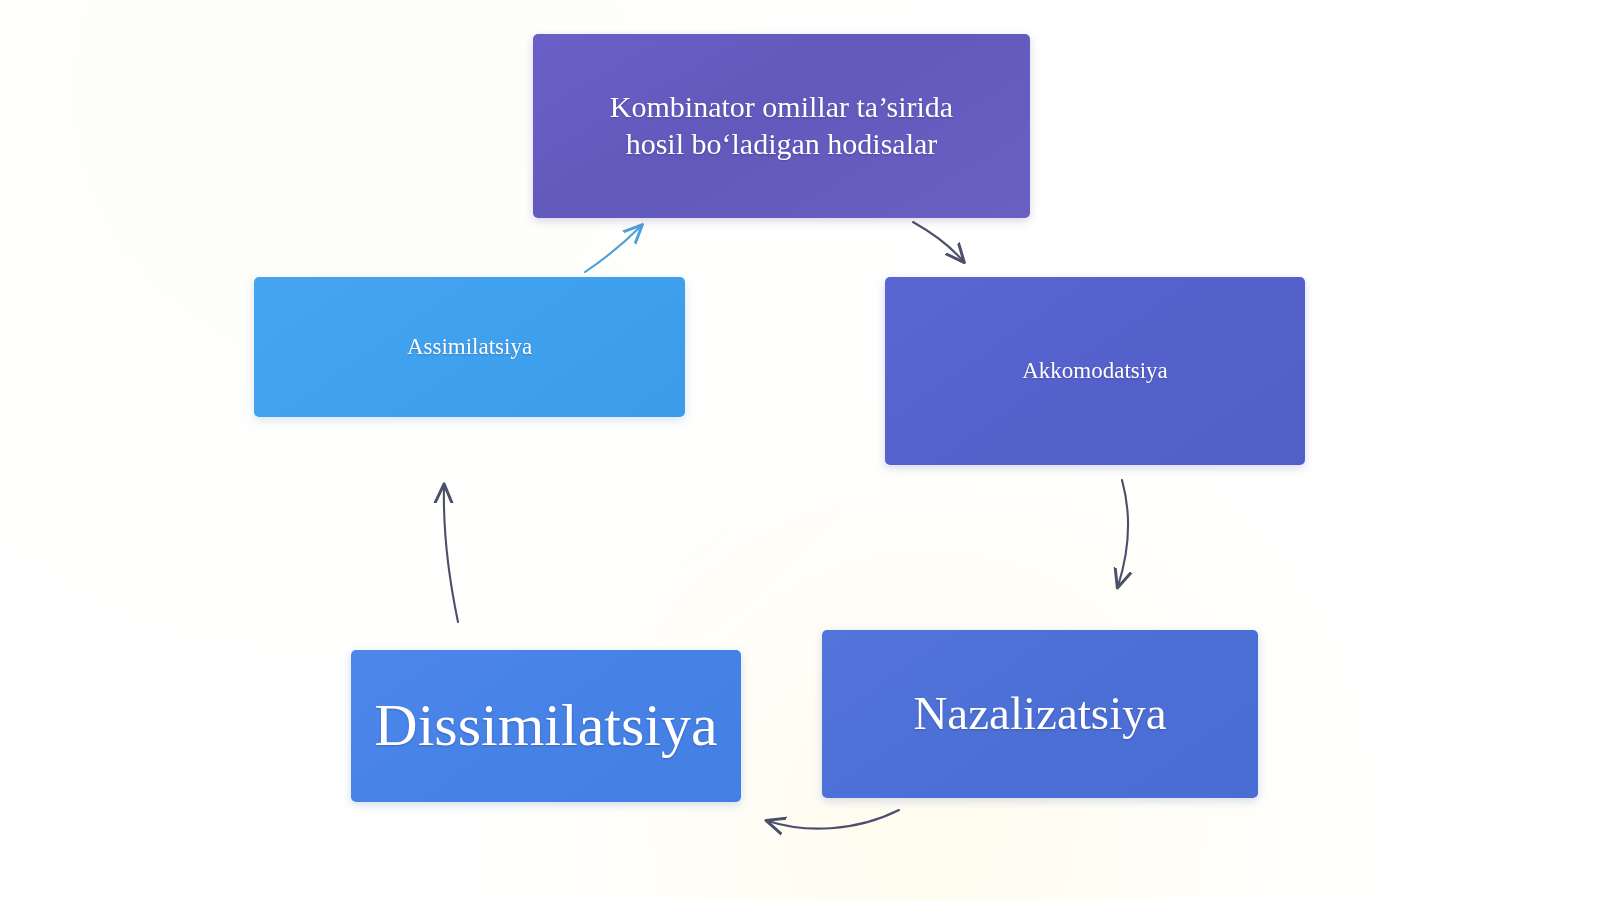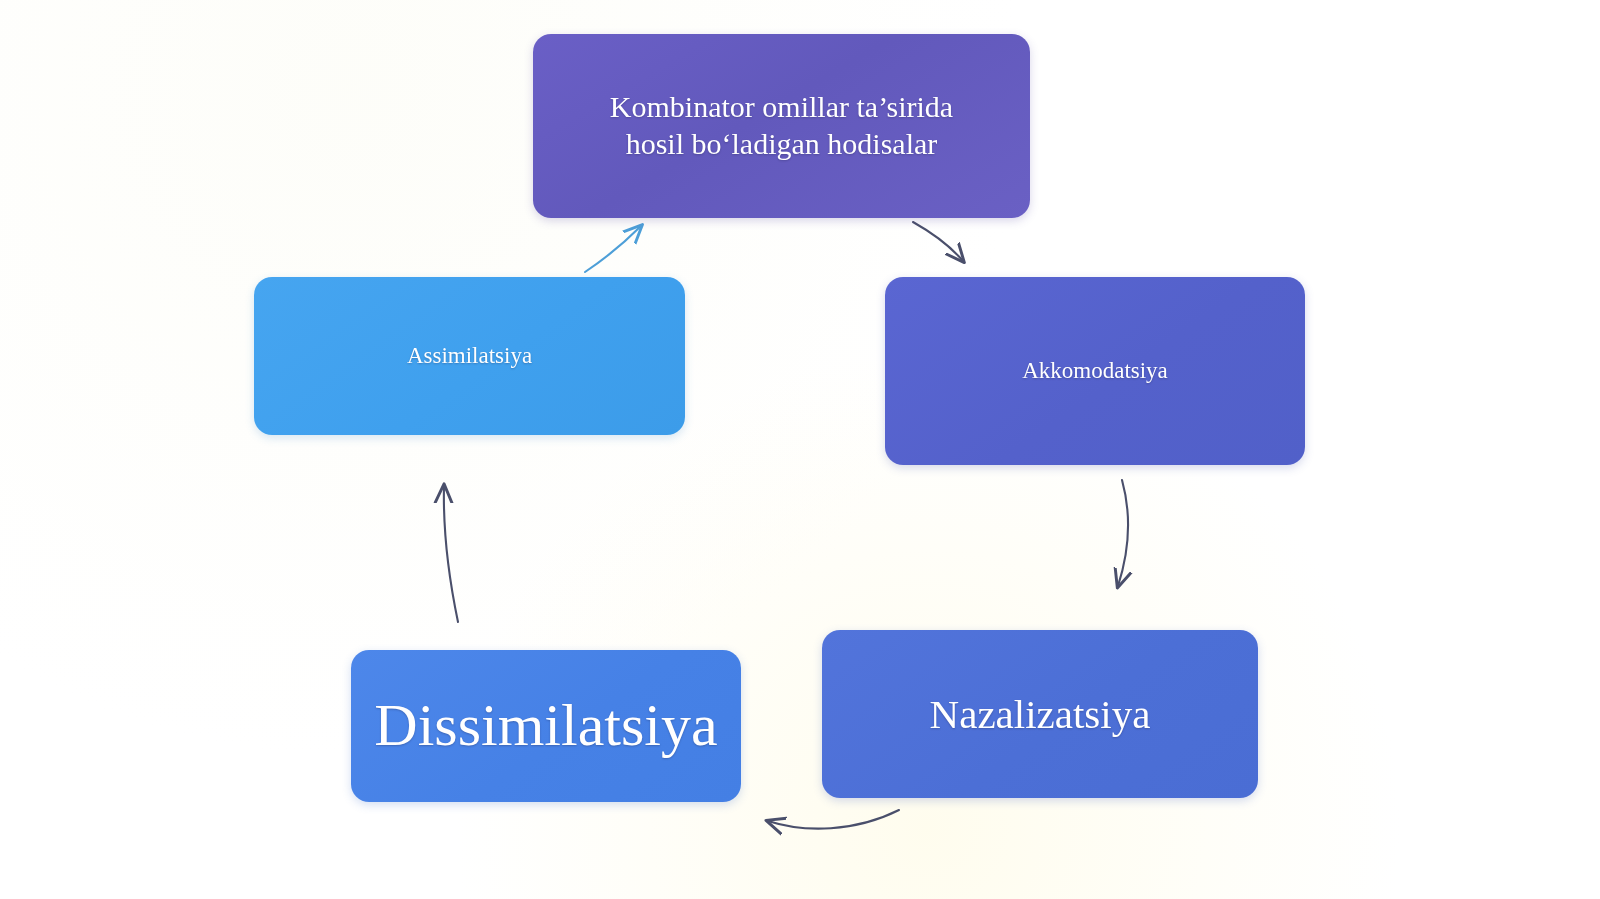--- a/index.html
+++ b/index.html
@@ -24,21 +24,21 @@
       radial-gradient(circle at 22% 10%, rgba(253, 253, 248, 0.9) 0%, rgba(255,255,255,0) 45%);
   }
 
   .node {
     position: absolute;
     display: flex;
     align-items: center;
     justify-content: center;
     text-align: center;
     color: #ffffff;
-    border-radius: 18px;
+    border-radius: 5px;
     box-sizing: border-box;
     padding: 6px 18px;
     line-height: 1.22;
     text-shadow: 0 1px 2px rgba(30, 30, 60, 0.28);
     user-select: none;
   }
 
   
   #node-top {
     left: 533px;
@@ -48,21 +48,21 @@
     font-size: 30px;
     background: linear-gradient(150deg, #6a5fc6 0%, #6259bc 45%, #6a60c4 100%);
     box-shadow: 0 3px 10px rgba(80, 70, 160, 0.22);
   }
 
   
   #node-assimilatsiya {
     left: 254px;
     top: 277px;
     width: 431px;
-    height: 158px;
+    height: 140px;
     font-size: 23px;
     background: linear-gradient(145deg, #46a5f0 0%, #3fa0ee 55%, #3c9ce9 100%);
     box-shadow: 0 3px 10px rgba(50, 130, 200, 0.20);
   }
 
   
   #node-akkomodatsiya {
     left: 885px;
     top: 277px;
     width: 420px;
@@ -82,21 +82,21 @@
     background: linear-gradient(145deg, #4d87ea 0%, #4681e6 55%, #447fe4 100%);
     box-shadow: 0 3px 10px rgba(55, 105, 200, 0.22);
   }
 
   
   #node-nazalizatsiya {
     left: 822px;
     top: 630px;
     width: 436px;
     height: 168px;
-    font-size: 41px;
+    font-size: 47px;
     background: linear-gradient(145deg, #5274db 0%, #4c6fd6 55%, #4a6dd4 100%);
     box-shadow: 0 3px 10px rgba(60, 90, 195, 0.22);
   }
 
   #arrows {
     position: absolute;
     left: 0;
     top: 0;
     width: 1600px;
     height: 899px;

